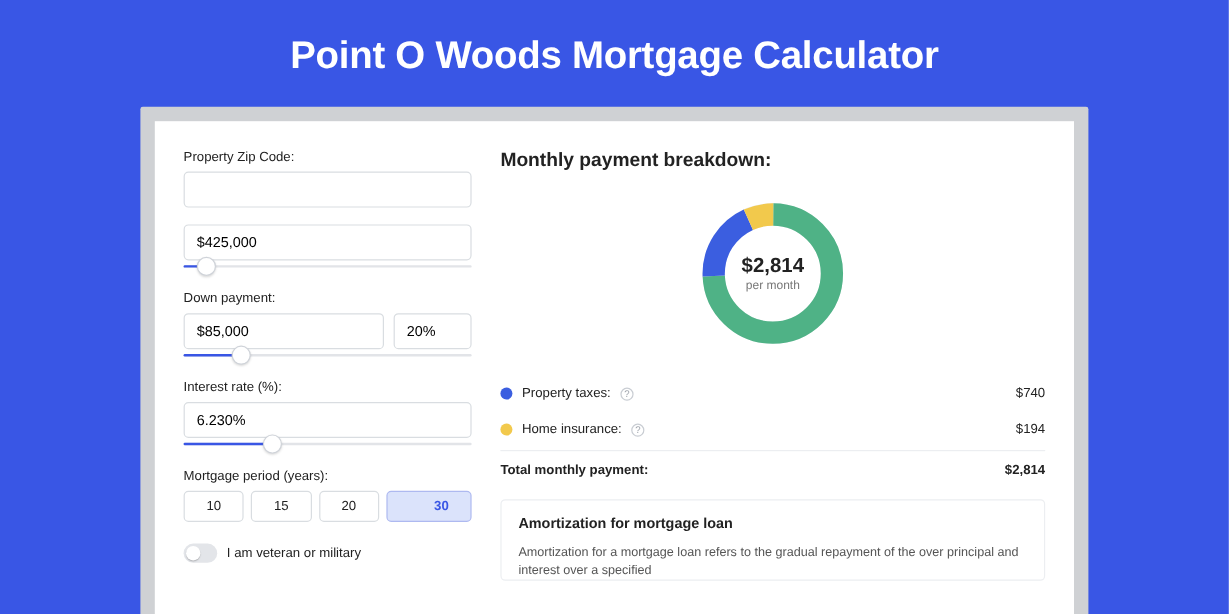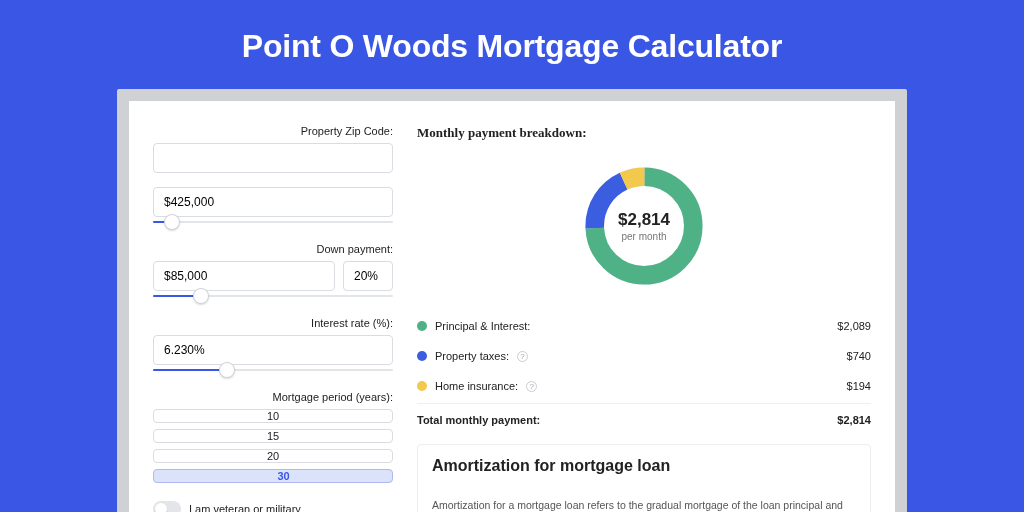--- a/index.html
+++ b/index.html
@@ -34,21 +34,20 @@
   .left-col { width: 240px; flex: none; }
   .right-col { flex: 1; min-width: 0; }
 
   
   .field { margin-bottom: 14px; }
   .field-label {
     font-size: 11px;
     color: #222;
     margin-bottom: 6px;
     display: block;
-    text-align: right;
   }
   .text-input {
     width: 100%;
     height: 30px;
     border: 1px solid #d9dde1;
     border-radius: 4px;
     background: #fff;
     font-size: 12px;
     padding: 4px 10px;
   }
@@ -76,23 +75,23 @@
     top: -1px;
     width: 16px; height: 16px;
     border-radius: 50%;
     background: #fff;
     border: 1px solid #cfd3d9;
     box-shadow: 0 1px 2px rgba(0,0,0,0.15);
     transform: translateX(-50%);
   }
   .two-inputs { display: flex; gap: 8px; }
   .two-inputs .text-input:first-child { flex: 1; }
-  .two-inputs .text-input:last-child { width: 50px; }
-
-  .period-row { display: flex; gap: 6px; flex-direction: column; }
+  .two-inputs .text-input:last-child { width: 65px; }
+
+  .period-row { display: flex; gap: 6px; }
   .period-btn {
     flex: 1;
     height: 26px;
     border: 1px solid #d9dde1;
     background: #fff;
     border-radius: 4px;
     font-size: 11px;
     color: #222;
     cursor: pointer;
   }
@@ -122,24 +121,23 @@
     position: absolute;
     left: 2px; top: 2px;
     width: 12px; height: 12px;
     background: #fff;
     border-radius: 50%;
     box-shadow: 0 1px 1px rgba(0,0,0,0.2);
   }
 
   
   .section-heading {
-    font-size: 13px;
+    font-size: 16px;
     font-weight: 700;
     margin-bottom: 12px;
-    font-family: Liberation Serif, serif;
   }
   .donut-wrap {
     display: flex;
     justify-content: center;
     padding: 8px 0 20px 0;
   }
   .donut {
     position: relative;
     width: 130px; height: 130px;
   }
@@ -187,21 +185,21 @@
     padding-top: 10px;
     margin-top: 2px;
   }
 
   .amort-card {
     border: 1px solid #eceef1;
     border-radius: 4px;
     margin-top: 18px;
     padding: 12px 14px 0 14px;
   }
-  .amort-title { font-size: 16px; font-weight: 700; margin-bottom: 23px; }
+  .amort-title { font-size: 12px; font-weight: 700; margin-bottom: 10px; }
   .amort-body { font-size: 10.5px; color: #555; line-height: 1.45; }
 </style>
 </head>
 <body>
 
 <h1 class="page-title">Point O Woods Mortgage Calculator</h1>
 
 <div class="outer-card">
   <div class="inner-card">
 
@@ -278,27 +276,20 @@
           <div class="donut-center">
             <div class="donut-amount">$2,814</div>
             <div class="donut-sub">per month</div>
           </div>
         </div>
       </div>
 
       <div class="legend">
         <div class="legend-row">
           <div class="legend-left">
-            <span class="dot c1"></span>
-            <span>Principal &amp; Interest:</span>
-          </div>
-          <span>$2,089</span>
-        </div>
-        <div class="legend-row">
-          <div class="legend-left">
             <span class="dot c2"></span>
             <span>Property taxes:</span>
             <span class="info-icon">?</span>
           </div>
           <span>$740</span>
         </div>
         <div class="legend-row">
           <div class="legend-left">
             <span class="dot c3"></span>
             <span>Home insurance:</span>
@@ -307,19 +298,19 @@
           <span>$194</span>
         </div>
         <div class="legend-total">
           <span>Total monthly payment:</span>
           <span>$2,814</span>
         </div>
       </div>
 
       <div class="amort-card">
         <div class="amort-title">Amortization for mortgage loan</div>
-        <div class="amort-body">Amortization for a mortgage loan refers to the gradual mortgage of the loan principal and interest over a specified</div>
+        <div class="amort-body">Amortization for a mortgage loan refers to the gradual repayment of the over principal and interest over a specified</div>
       </div>
 
     </div>
 
   </div>
 </div>
 
 </body></html>

